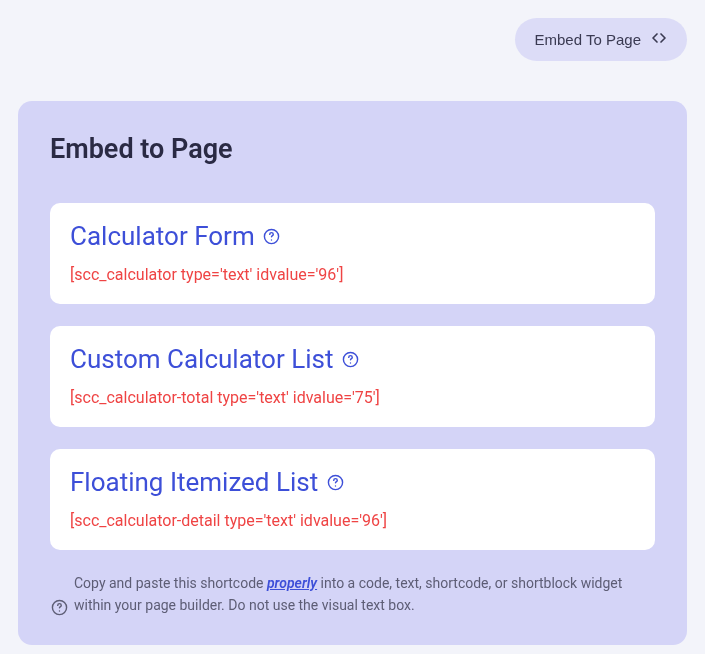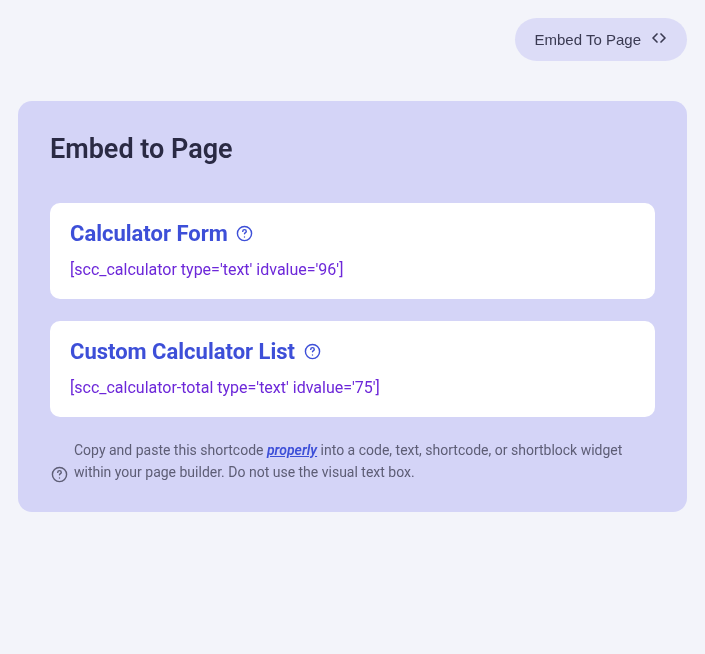--- a/index.html
+++ b/index.html
@@ -53,40 +53,40 @@
       padding: 18px 20px 20px 20px;
       margin-bottom: 22px;
     }
     .card-title-row {
       display: flex;
       align-items: center;
       gap: 8px;
       margin-bottom: 14px;
     }
     .card-title {
-      font-size: 22px;
-      font-weight: 700;
+      font-size: 26px;
+      font-weight: 400;
       color: #3d4fd8;
     }
     .help-icon {
       display: inline-flex;
       align-items: center;
       justify-content: center;
       width: 18px;
       height: 18px;
       color: #3d4fd8;
       cursor: pointer;
     }
     .help-icon svg {
       width: 17px;
       height: 17px;
     }
     .shortcode {
       font-size: 16px;
-      color: #6d28d9;
+      color: #ef4444;
       font-weight: 400;
     }
     .footer-note {
       display: flex;
       align-items: flex-end;
       gap: 6px;
       color: #5d5d75;
       font-size: 14px;
       line-height: 1.6;
       margin-top: 6px;
@@ -147,20 +147,33 @@
         <svg viewBox="0 0 24 24" fill="none" stroke="currentColor" stroke-width="2" stroke-linecap="round" stroke-linejoin="round">
           <circle cx="12" cy="12" r="10"></circle>
           <path d="M9.5 9a2.5 2.5 0 0 1 5 0c0 1.5-2.5 2-2.5 3.5"></path>
           <line x1="12" y1="17" x2="12" y2="17.01"></line>
         </svg>
       </span>
     </div>
     <div class="shortcode">[scc_calculator-total type='text' idvalue='75']</div>
   </div>
 
+  <div class="card">
+    <div class="card-title-row">
+      <span class="card-title">Floating Itemized List</span>
+      <span class="help-icon">
+        <svg viewBox="0 0 24 24" fill="none" stroke="currentColor" stroke-width="2" stroke-linecap="round" stroke-linejoin="round">
+          <circle cx="12" cy="12" r="10"></circle>
+          <path d="M9.5 9a2.5 2.5 0 0 1 5 0c0 1.5-2.5 2-2.5 3.5"></path>
+          <line x1="12" y1="17" x2="12" y2="17.01"></line>
+        </svg>
+      </span>
+    </div>
+    <div class="shortcode">[scc_calculator-detail type='text' idvalue='96']</div>
+  </div>
 
   <div class="footer-note">
     <span class="help-icon">
       <svg viewBox="0 0 24 24" fill="none" stroke="currentColor" stroke-width="2" stroke-linecap="round" stroke-linejoin="round">
         <circle cx="12" cy="12" r="10"></circle>
         <path d="M9.5 9a2.5 2.5 0 0 1 5 0c0 1.5-2.5 2-2.5 3.5"></path>
         <line x1="12" y1="17" x2="12" y2="17.01"></line>
       </svg>
     </span>
     <span class="footer-text">

